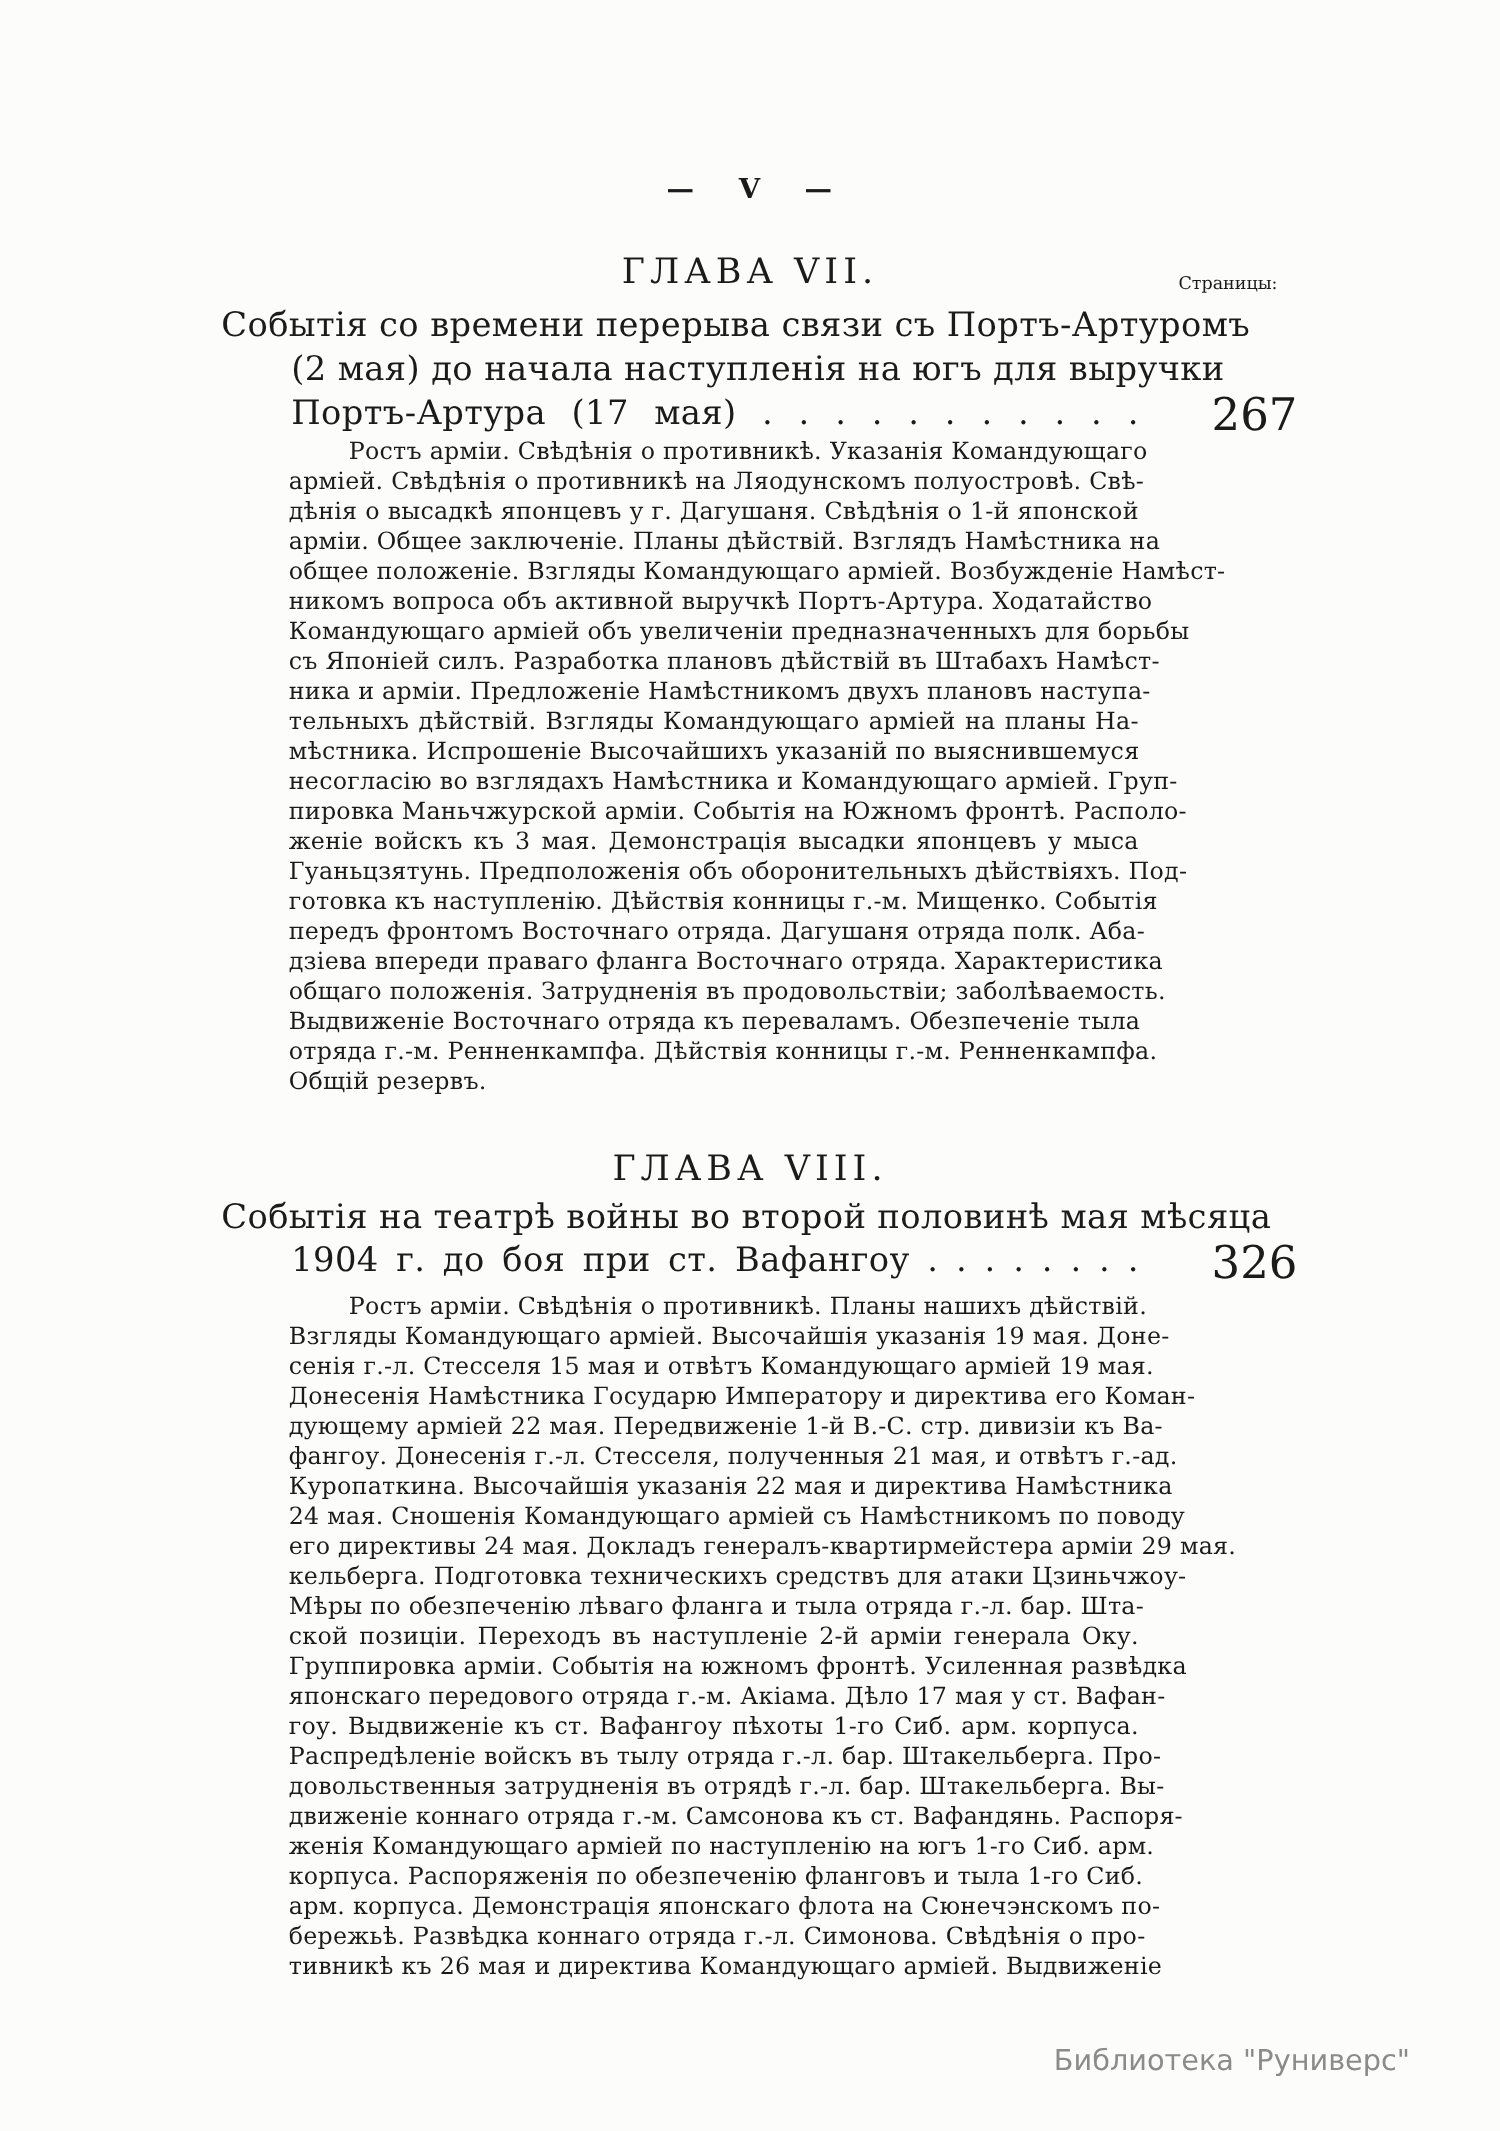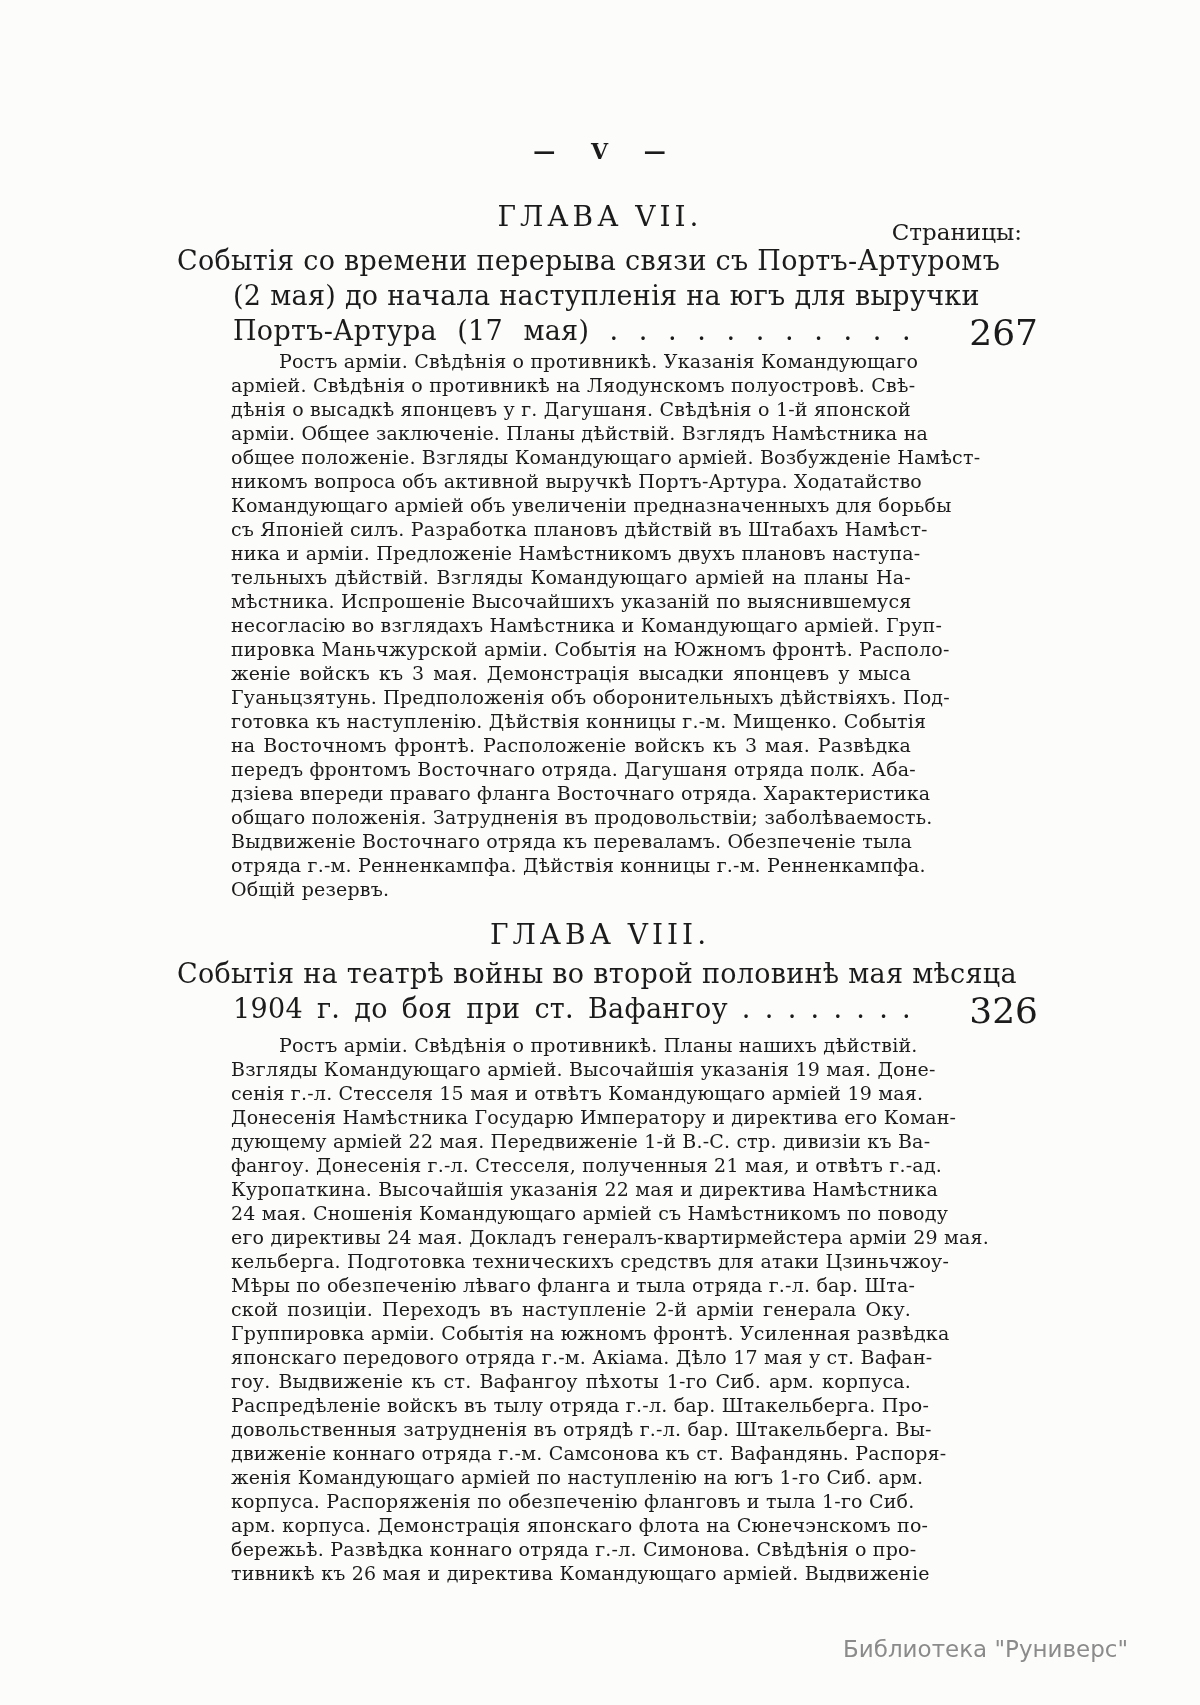--- a/index.html
+++ b/index.html
@@ -28,21 +28,21 @@
     text-align: center;
     font-size: 28px;
     letter-spacing: 4px;
   }
   .chapter-label.c1 { top: 200px; }
   .chapter-label.c2 { top: 918px; }
   .pages-label {
     position: absolute;
     top: 219px;
     right: 178px;
-    font-size: 23px;
+    font-size: 14px;
   }
   .title {
     position: absolute;
     left: 177px;
     width: 734px;
     font-size: 27px;
     letter-spacing: 0.3px;
   }
   .title.t1 { top: 243px; }
   .title.t2 { top: 956px; }
@@ -119,21 +119,20 @@
       <div class="tline">Командующаго арміей объ увеличеніи предназначенныхъ для борьбы</div>
       <div class="tline">съ Японіей силъ. Разработка плановъ дѣйствій въ Штабахъ Намѣст-</div>
       <div class="tline">ника и арміи. Предложеніе Намѣстникомъ двухъ плановъ наступа-</div>
       <div class="tline">тельныхъ дѣйствій. Взгляды Командующаго арміей на планы На-</div>
       <div class="tline">мѣстника. Испрошеніе Высочайшихъ указаній по выяснившемуся</div>
       <div class="tline">несогласію во взглядахъ Намѣстника и Командующаго арміей. Груп-</div>
       <div class="tline">пировка Маньчжурской арміи. Событія на Южномъ фронтѣ. Располо-</div>
       <div class="tline">женіе войскъ къ 3 мая. Демонстрація высадки японцевъ у мыса</div>
       <div class="tline">Гуаньцзятунь. Предположенія объ оборонительныхъ дѣйствіяхъ. Под-</div>
       <div class="tline">готовка къ наступленію. Дѣйствія конницы г.-м. Мищенко. Событія</div>
-      <div class="tline">на Восточномъ фронтѣ. Расположеніе войскъ къ 3 мая. Развѣдка</div>
       <div class="tline">передъ фронтомъ Восточнаго отряда. Дагушаня отряда полк. Аба-</div>
       <div class="tline">дзіева впереди праваго фланга Восточнаго отряда. Характеристика</div>
       <div class="tline">общаго положенія. Затрудненія въ продовольствіи; заболѣваемость.</div>
       <div class="tline">Выдвиженіе Восточнаго отряда къ переваламъ. Обезпеченіе тыла</div>
       <div class="tline">отряда г.-м. Ренненкампфа. Дѣйствія конницы г.-м. Ренненкампфа.</div>
       <div class="tline">Общій резервъ.</div>
     </div>
 
   <div class="chapter-label c2">ГЛАВА VIII.</div>
 

